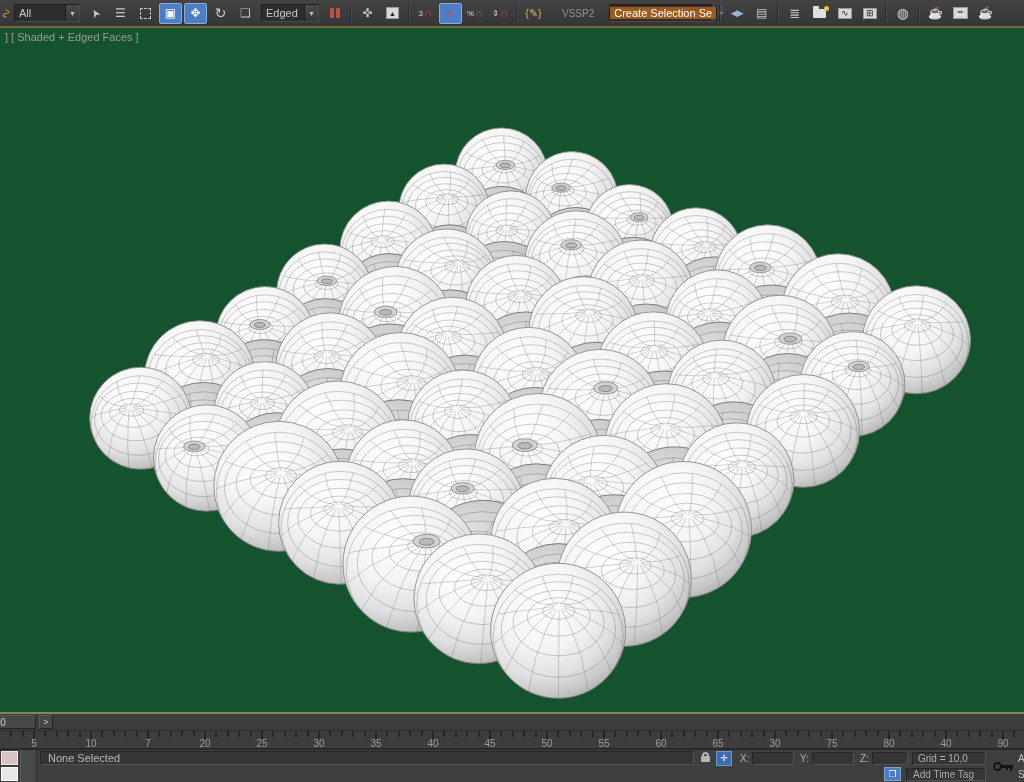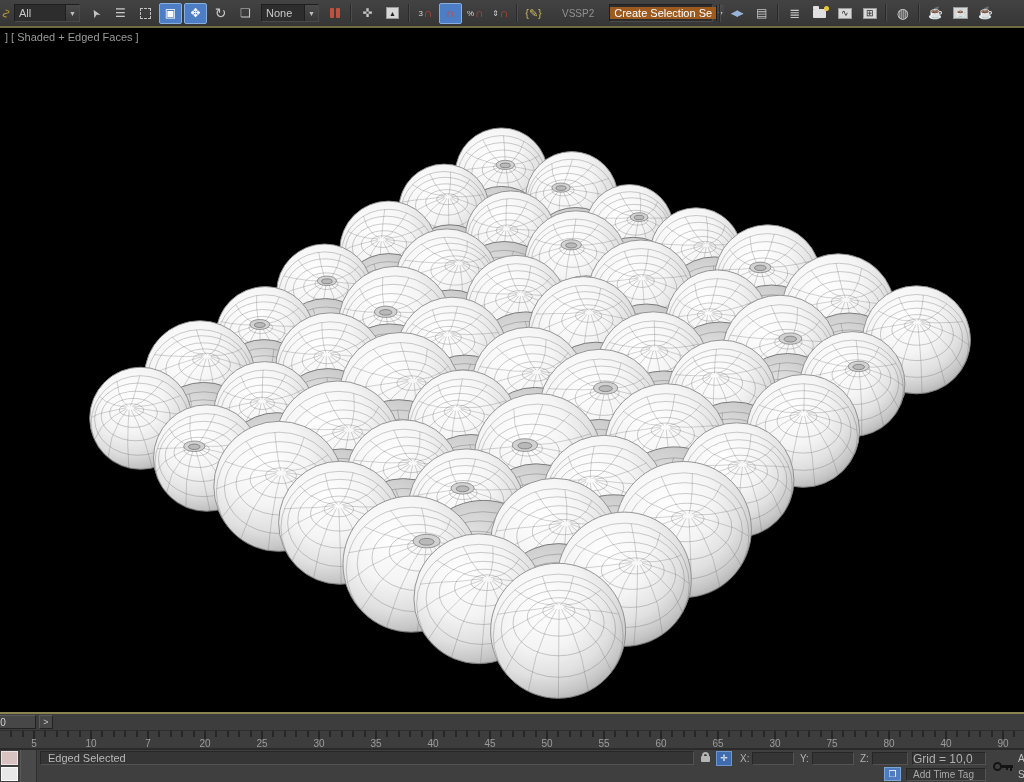--- a/index.html
+++ b/index.html
@@ -42,21 +42,21 @@
                     background:#e0e0e0; border-radius:1px 1px 0 0; }
   .folder .dot { position:absolute; right:-3px; top:-3px; width:5px; height:5px;
                  background:#e8c83a; border-radius:50%; }
 
   
   .olive { position:absolute; left:0; width:1024px; height:2px; background:#8a8550; }
   #olive-top { top:26px; background:#6e6b40; }
   #olive-bottom { top:712px; }
 
   
-  #viewport { position:absolute; top:28px; left:0; width:1024px; height:684px; background:#000000; }
+  #viewport { position:absolute; top:28px; left:0; width:1024px; height:684px; background:#14532d; }
   #vp-label { position:absolute; top:3px; left:5px; font-size:11px; color:#9b9b9b; z-index:2; }
   #scene { position:absolute; top:0; left:0; }
 
   
   #slider-row { position:absolute; top:714px; left:0; width:1024px; height:16px; background:#3d3d3d; }
   #time-handle { position:absolute; left:-30px; top:1px; width:66px; height:14px;
                  background:#474747; border:1px solid #5a5a5a; border-bottom-color:#222;
                  border-right-color:#222; color:#cfcfcf; font-size:10px;
                  display:flex; align-items:center; justify-content:center; }
   #frame-next { position:absolute; left:39px; top:1px; width:14px; height:14px; background:#474747;
@@ -85,21 +85,21 @@
                  padding-left:7px; }
   #lock-btn { position:absolute; left:698px; top:2px; width:14px; height:13px; }
   .lock-shackle { display:block; width:7px; height:5px; margin:0 auto -1px;
                   border:2px solid #b5b5b5; border-bottom:none; border-radius:4px 4px 0 0; }
   .lock-body { display:block; width:9px; height:6px; margin:0 auto; background:#b5b5b5; border-radius:1px; }
   #abs-btn { position:absolute; left:716px; top:1px; width:16px; height:15px; background:#3f6cae;
              border:1px solid #6b96cf; color:#fff; font-size:9px; text-align:center; line-height:13px; }
   .axis-label { position:absolute; top:3px; font-size:10px; color:#b0b0b0; }
   .axis-field { position:absolute; top:2px; width:42px; height:13px; }
   #grid-box { position:absolute; left:912px; top:2px; width:74px; height:13px; line-height:12px;
-              font-size:12px; color:#b0b0b0; }
+              padding-left:5px; font-size:10px; color:#b0b0b0; }
   #key-btn { position:absolute; left:990px; top:2px; width:26px; height:28px;
              display:flex; align-items:center; justify-content:center; }
   .key-ring { width:9px; height:9px; border:2px solid #141414; border-radius:50%; }
   .key-tail { width:11px; height:3px; background:#141414; position:relative; }
   .key-tail::after { content:""; position:absolute; right:1px; top:3px; width:2px; height:3px; background:#141414; }
   .key-tail::before { content:""; position:absolute; right:5px; top:3px; width:2px; height:2px; background:#141414; }
   #autokey { position:absolute; left:1018px; top:3px; font-size:10px; color:#c0c0c0; white-space:nowrap; }
   #setkey  { position:absolute; left:1018px; top:19px; font-size:10px; color:#c0c0c0; white-space:nowrap; }
   #win-btn { position:absolute; left:884px; top:17px; width:17px; height:14px; background:#4f7cbe;
              border:1px solid #7aa3d6; color:#fff; font-size:9px; text-align:center; line-height:12px; }
@@ -133,21 +133,21 @@
     <span>✥</span>
   </div>
   <div class="tbtn">
     <span style="font-size:14px;">↻</span>
   </div>
   <div class="tbtn">
     <span>❏</span>
   </div>
 
   <div class="dropdown" id="coord-dd">
-    <span class="dd-text">None</span>
+    <span class="dd-text">Edged</span>
     <span class="dd-arrow">▼</span>
   </div>
 
   <div class="tbtn">
     <span class="pivot-bars">
         <i></i>
         <i></i>
       </span>
   </div>
   <div class="tdiv"></div>
@@ -2066,21 +2066,21 @@
     <div class="tick tall" style="left:1002.0px"></div>
     <div class="rlabel" style="left:992.0px">90</div>
     <div class="tick" style="left:1013.4px"></div>
   </div>
 
 <div id="statusbar">
   <div id="ml-pink"></div>
   <div id="ml-white"></div>
   <div id="ml-split"></div>
 
-  <div id="sel-status" class="sunken">Edged Selected</div>
+  <div id="sel-status" class="sunken">None Selected</div>
 
   <div id="lock-btn">
     <span class="lock-shackle"></span>
     <span class="lock-body"></span>
   </div>
   <div id="abs-btn">✛</div>
 
   <span class="axis-label" style="left:740px;">X:</span>
   <div class="axis-field sunken" style="left:752px;"></div>
   <span class="axis-label" style="left:800px;">Y:</span>

